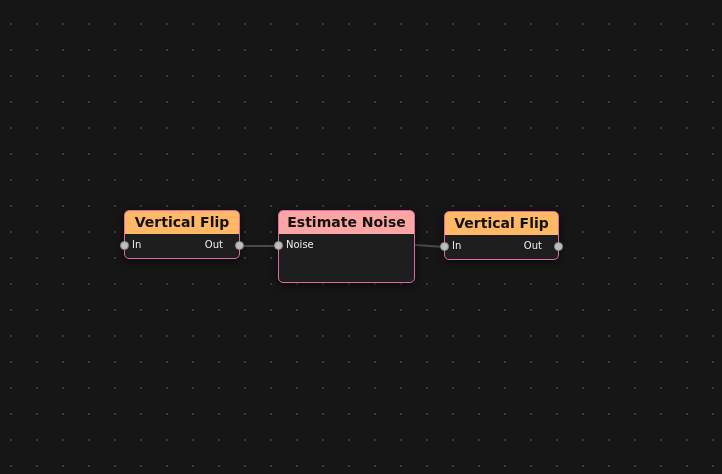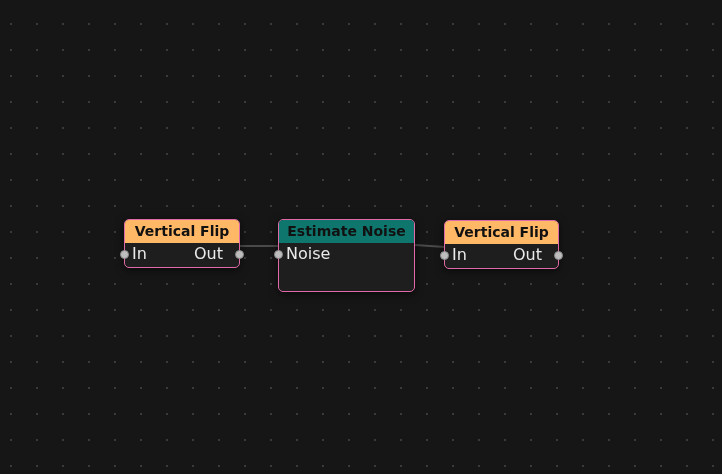--- a/index.html
+++ b/index.html
@@ -12,28 +12,27 @@
     position:relative;
     font-family:"DejaVu Sans", sans-serif;
   }
   .wires { position:absolute; left:0; top:0; width:722px; height:474px; pointer-events:none; }
   .node {
     position:absolute; box-sizing:border-box;
     background:#1e1e1e;
     border:1px solid #e06aa8;
     border-radius:5px;
     box-shadow:0 2px 8px rgba(0,0,0,0.6);
-    margin-top:9px;
   }
   .node .header {
     height:23px; line-height:23px;
     text-align:center; font-weight:bold; font-size:14px; color:#111;
     border-radius:4px 4px 0 0;
   }
-  .row { position:relative; height:24px; line-height:22px; font-size:16px; color:#eaeaea; }
+  .row { position:relative; height:24px; line-height:22px; font-size:10px; color:#eaeaea; }
   .port-label-in { position:absolute; left:7px; top:0; }
   .port-label-out { position:absolute; right:16px; top:0; }
   .port {
     position:absolute; width:9px; height:9px; border-radius:50%;
     background:#bdbdbd; border:1px solid #888; box-sizing:border-box;
     top:7px;
   }
   .port.in { left:-5px; }
   .port.out { right:-5px; }
 </style>
@@ -51,21 +50,21 @@
   </div>
   <div class="row">
     <span class="port in"></span>
     <span class="port-label-in">In</span>
     <span class="port-label-out">Out</span>
     <span class="port out"></span>
   </div>
 </div>
 
 <div class="node" style="left:278px; top:210px; width:137px; height:73px;">
-  <div class="header" style="background:#0f766e;">
+  <div class="header" style="background:#fca5a5;">
     <span>Estimate Noise</span>
   </div>
   <div class="row">
     <span class="port in"></span>
     <span class="port-label-in">Noise</span>
   </div>
 </div>
 
 <div class="node" style="left:444px; top:211px; width:115px; height:49px;">
   <div class="header" style="background:#ffb866;">

